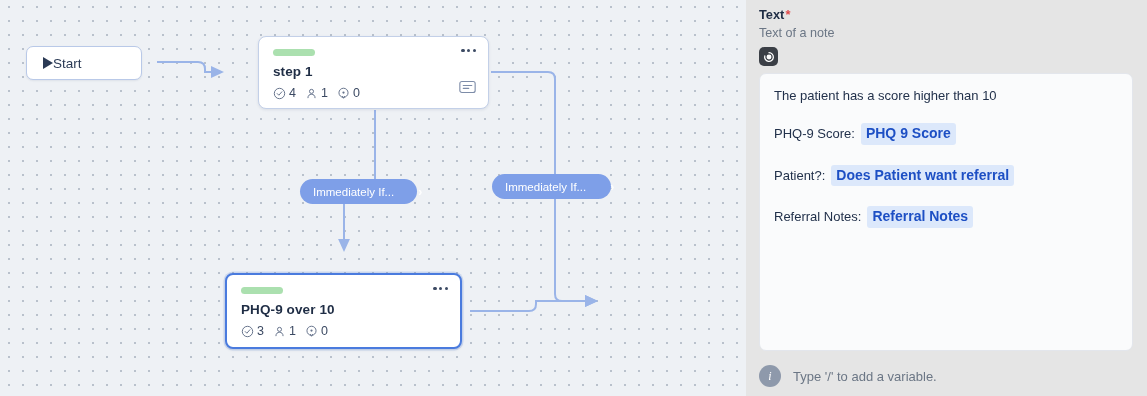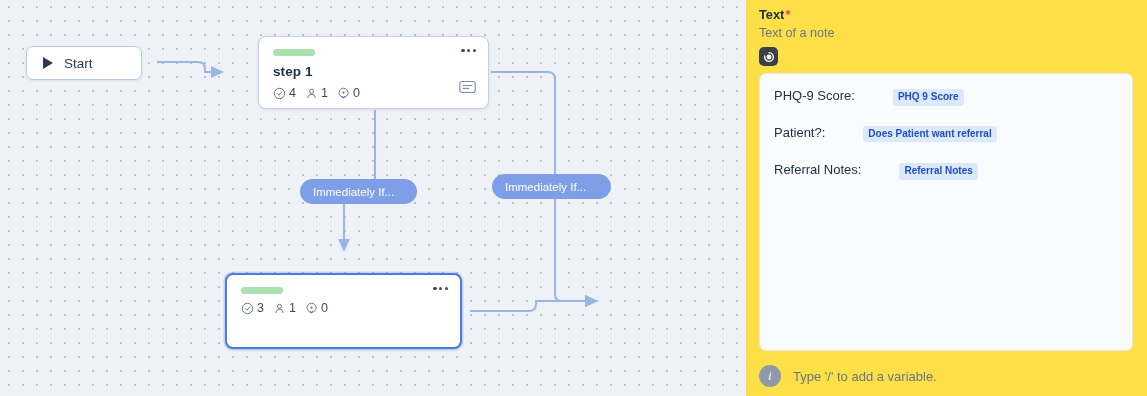--- a/index.html
+++ b/index.html
@@ -26,21 +26,20 @@
   
   .node {
     position: absolute;
     background: #ffffff;
     border: 1px solid #b9c9e8;
     border-radius: 7px;
     box-shadow: 0 1px 2px rgba(30,50,90,.08);
   }
   .terminal {
     display: flex; align-items: center;
-    gap: 11px;
     padding: 0 16px;
     height: 34px;
     color: #2b3a55;
     font-size: 13.5px;
   }
   #node-start { left: 26px; top: 46px; width: 116px; }
   #node-end   { left: 613px; top: 284px; width: 111px; height: 34px; }
 
   .play-icon {
     width: 0; height: 0;
@@ -104,21 +103,21 @@
     cursor: pointer;
   }
   #pill-left  { left: 300px; top: 179px; width: 117px; }
   #pill-right { left: 492px; top: 174px; width: 119px; }
   .pill .chev { font-size: 12px; line-height: 1; opacity: .95; font-weight: bold; }
 
   
   .panel {
     position: relative;
     width: 401px; height: 396px;
-    background: #fde047;
+    background: #e5e5e5;
     padding: 7px 12px 0 13px;
   }
   .panel-label {
     font-size: 12.8px; font-weight: bold; color: #1f2d45;
   }
   .panel-label .req { color: #e04a4a; font-weight: bold; margin-left: 1px; }
   .panel-sub { margin-top: 4px; font-size: 12.6px; color: #6b7685; }
 
   .tool-btn {
     margin-top: 7px;
@@ -144,23 +143,22 @@
     line-height: 1.25;
     display: flex; align-items: baseline; gap: 6px; flex-wrap: wrap;
   }
   .note-line:first-child { margin-bottom: 19px; }
   .var-chip {
     background: #dce8fb;
     color: #1d4fc4;
     font-weight: bold;
     border-radius: 3px;
     padding: 2px 5px;
-    font-size: 10px;
+    font-size: 14px;
     cursor: pointer;
-    margin-left: 32px;
   }
 
   .hint {
     position: absolute;
     left: 13px; bottom: 9px;
     display: flex; align-items: center; gap: 12px;
   }
   .hint-icon {
     width: 22px; height: 22px; border-radius: 50%;
     background: #8e99ab; color: #ffffff;
@@ -241,20 +239,21 @@
       </div>
     </div>
 
     <div class="step-card selected" id="card-phq">
       <div class="card-tag"></div>
       <div class="dots-menu">
           <i></i>
           <i></i>
           <i></i>
         </div>
+      <div class="card-title">PHQ-9 over 10</div>
       <div class="card-stats">
         <div class="stat">
           <svg width="13" height="13" viewBox="0 0 16 16">
             <circle cx="8" cy="8" r="6.4" fill="none" stroke="#64718a" stroke-width="1.2"></circle>
             <path d="M5.2 8.1 L7.2 10.1 L10.9 5.9" fill="none" stroke="#64718a" stroke-width="1.2" stroke-linecap="round" stroke-linejoin="round"></path>
           </svg>
           <span>3</span>
         </div>
         <div class="stat">
           <svg width="13" height="13" viewBox="0 0 16 16">
@@ -293,20 +292,23 @@
 
     <div class="tool-btn">
       <svg width="12" height="12" viewBox="0 0 16 16">
         <path d="M8 2.2 a5.8 5.8 0 1 1 -5.6 4.3" fill="none" stroke="#ffffff" stroke-width="1.7" stroke-linecap="round"></path>
         <circle cx="8" cy="8" r="3.3" fill="#ffffff"></circle>
       </svg>
     </div>
 
     <div class="note-box">
       <div class="note-line">
+        <span>The patient has a score higher than 10</span>
+      </div>
+      <div class="note-line">
         <span>PHQ-9 Score:</span>
         <span class="var-chip">PHQ 9 Score</span>
       </div>
       <div class="note-line">
         <span>Patient?:</span>
         <span class="var-chip">Does Patient want referral</span>
       </div>
       <div class="note-line">
         <span>Referral Notes:</span>
         <span class="var-chip">Referral Notes</span>

